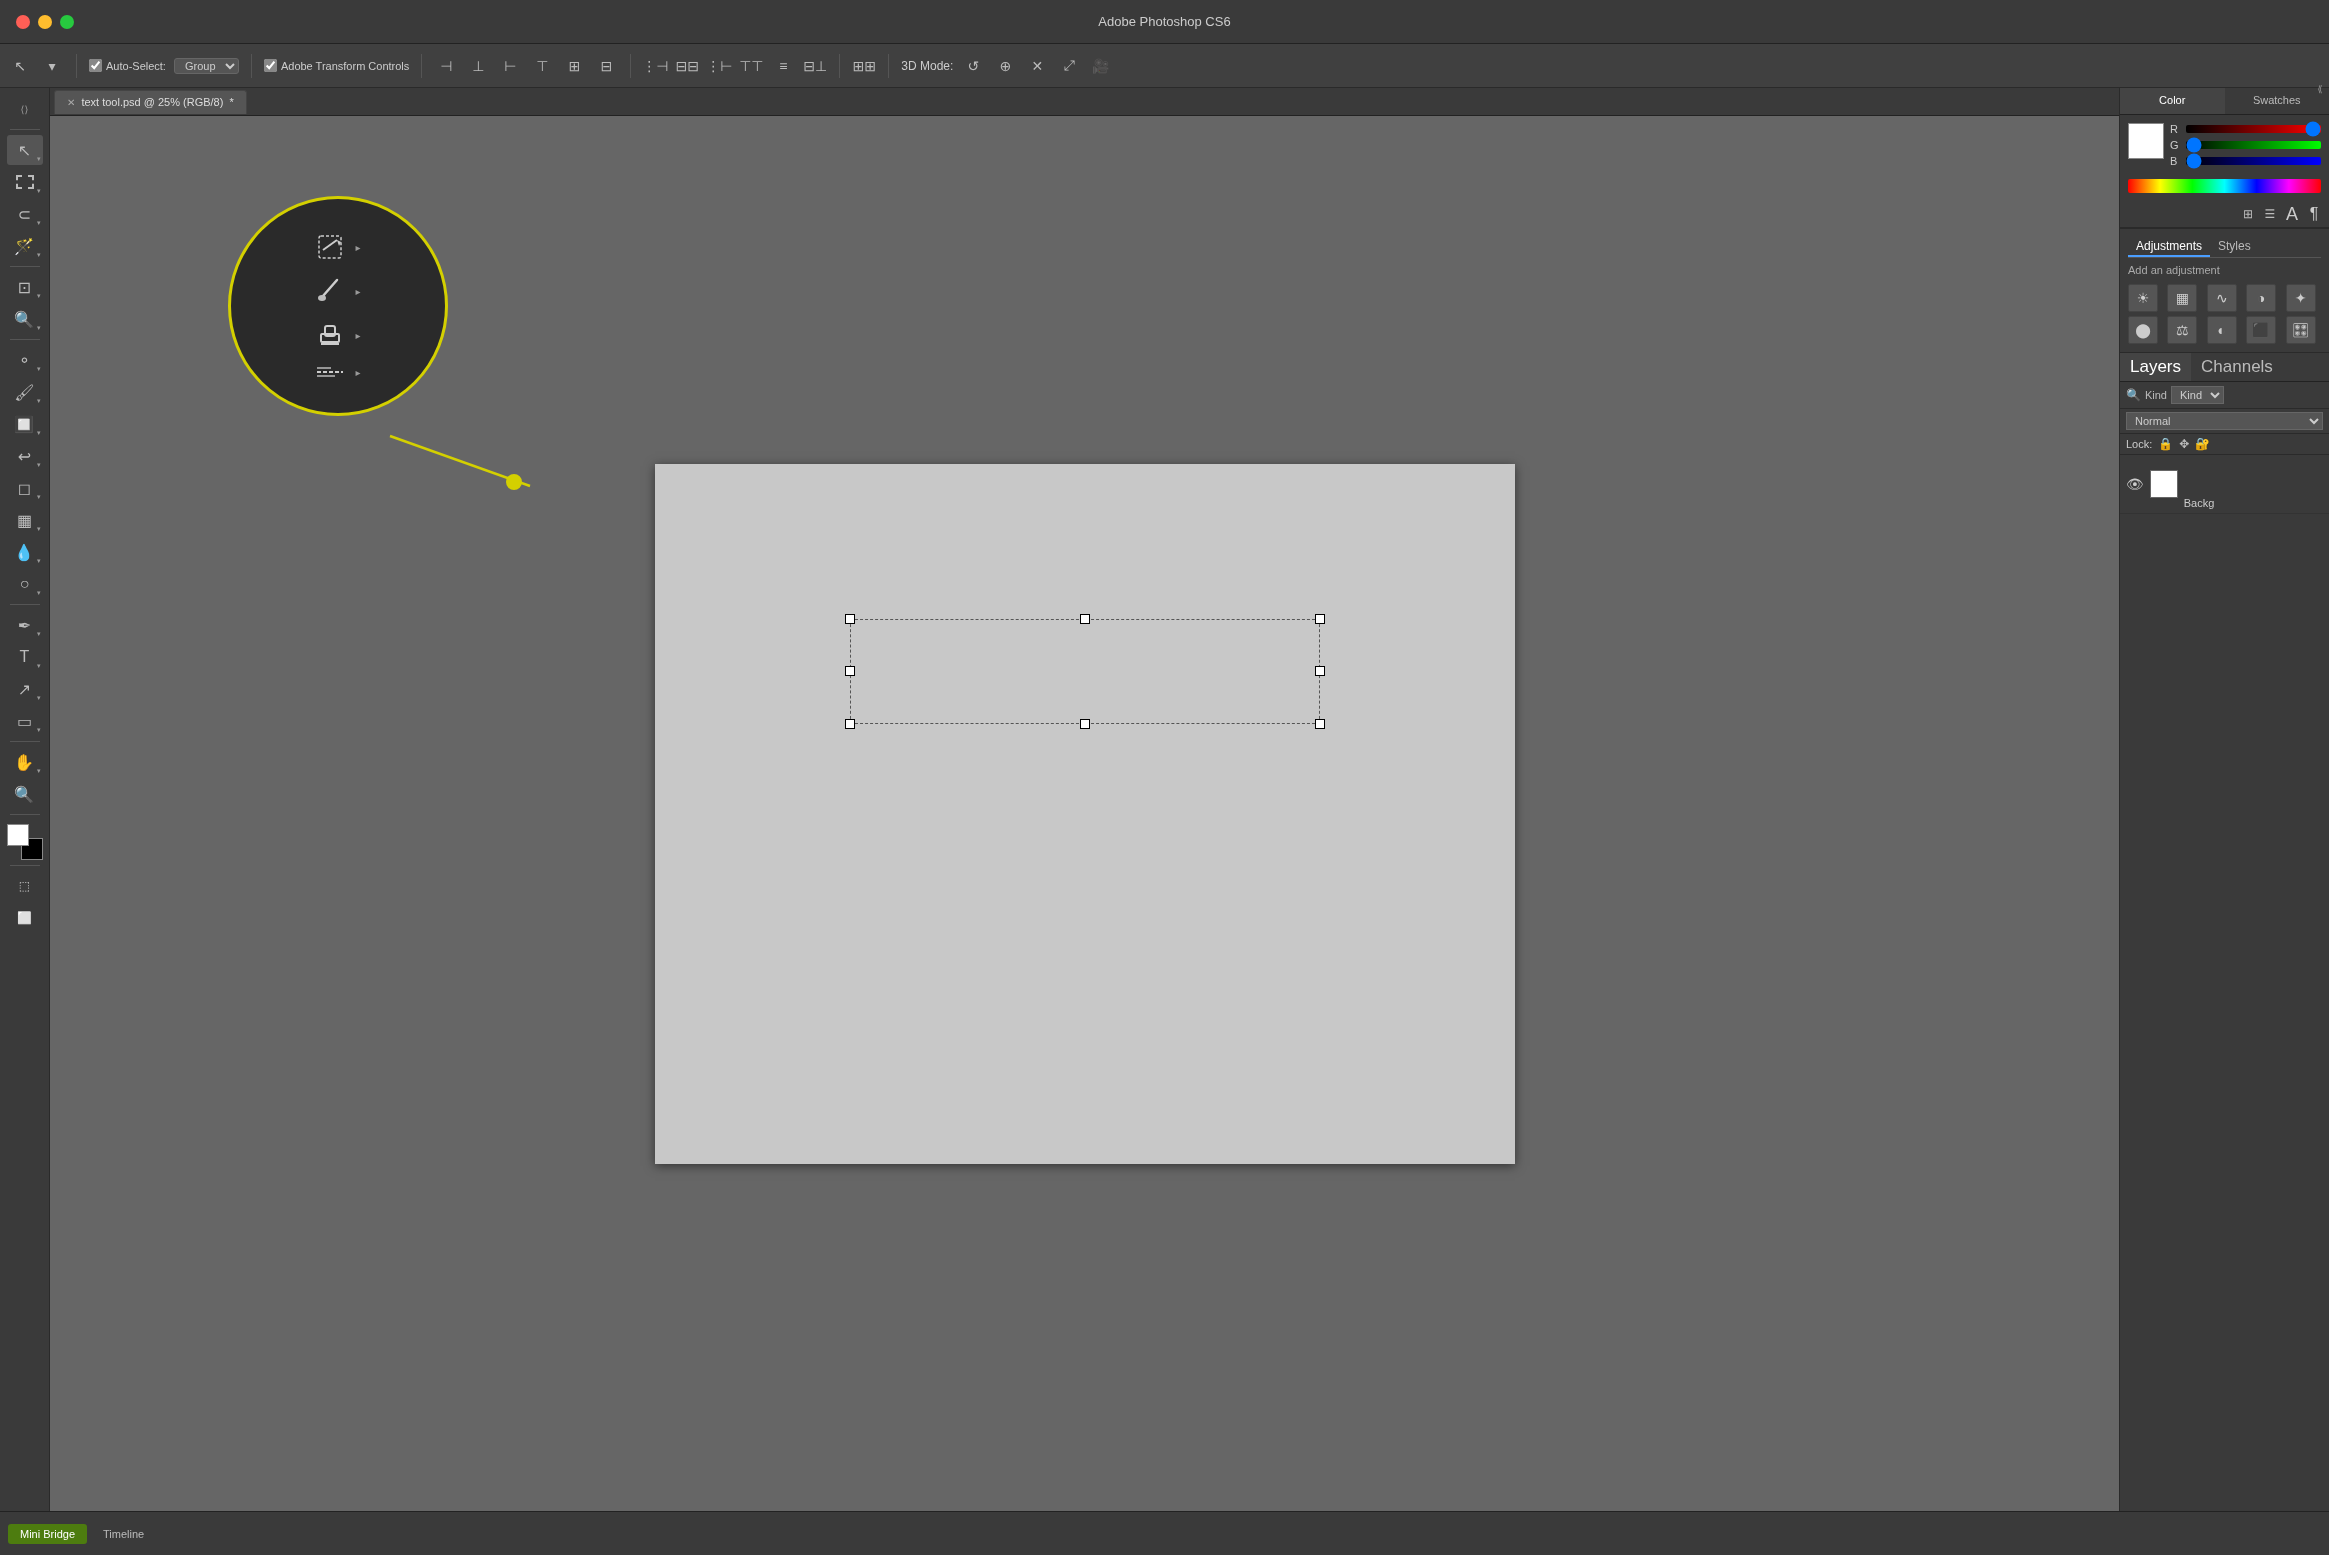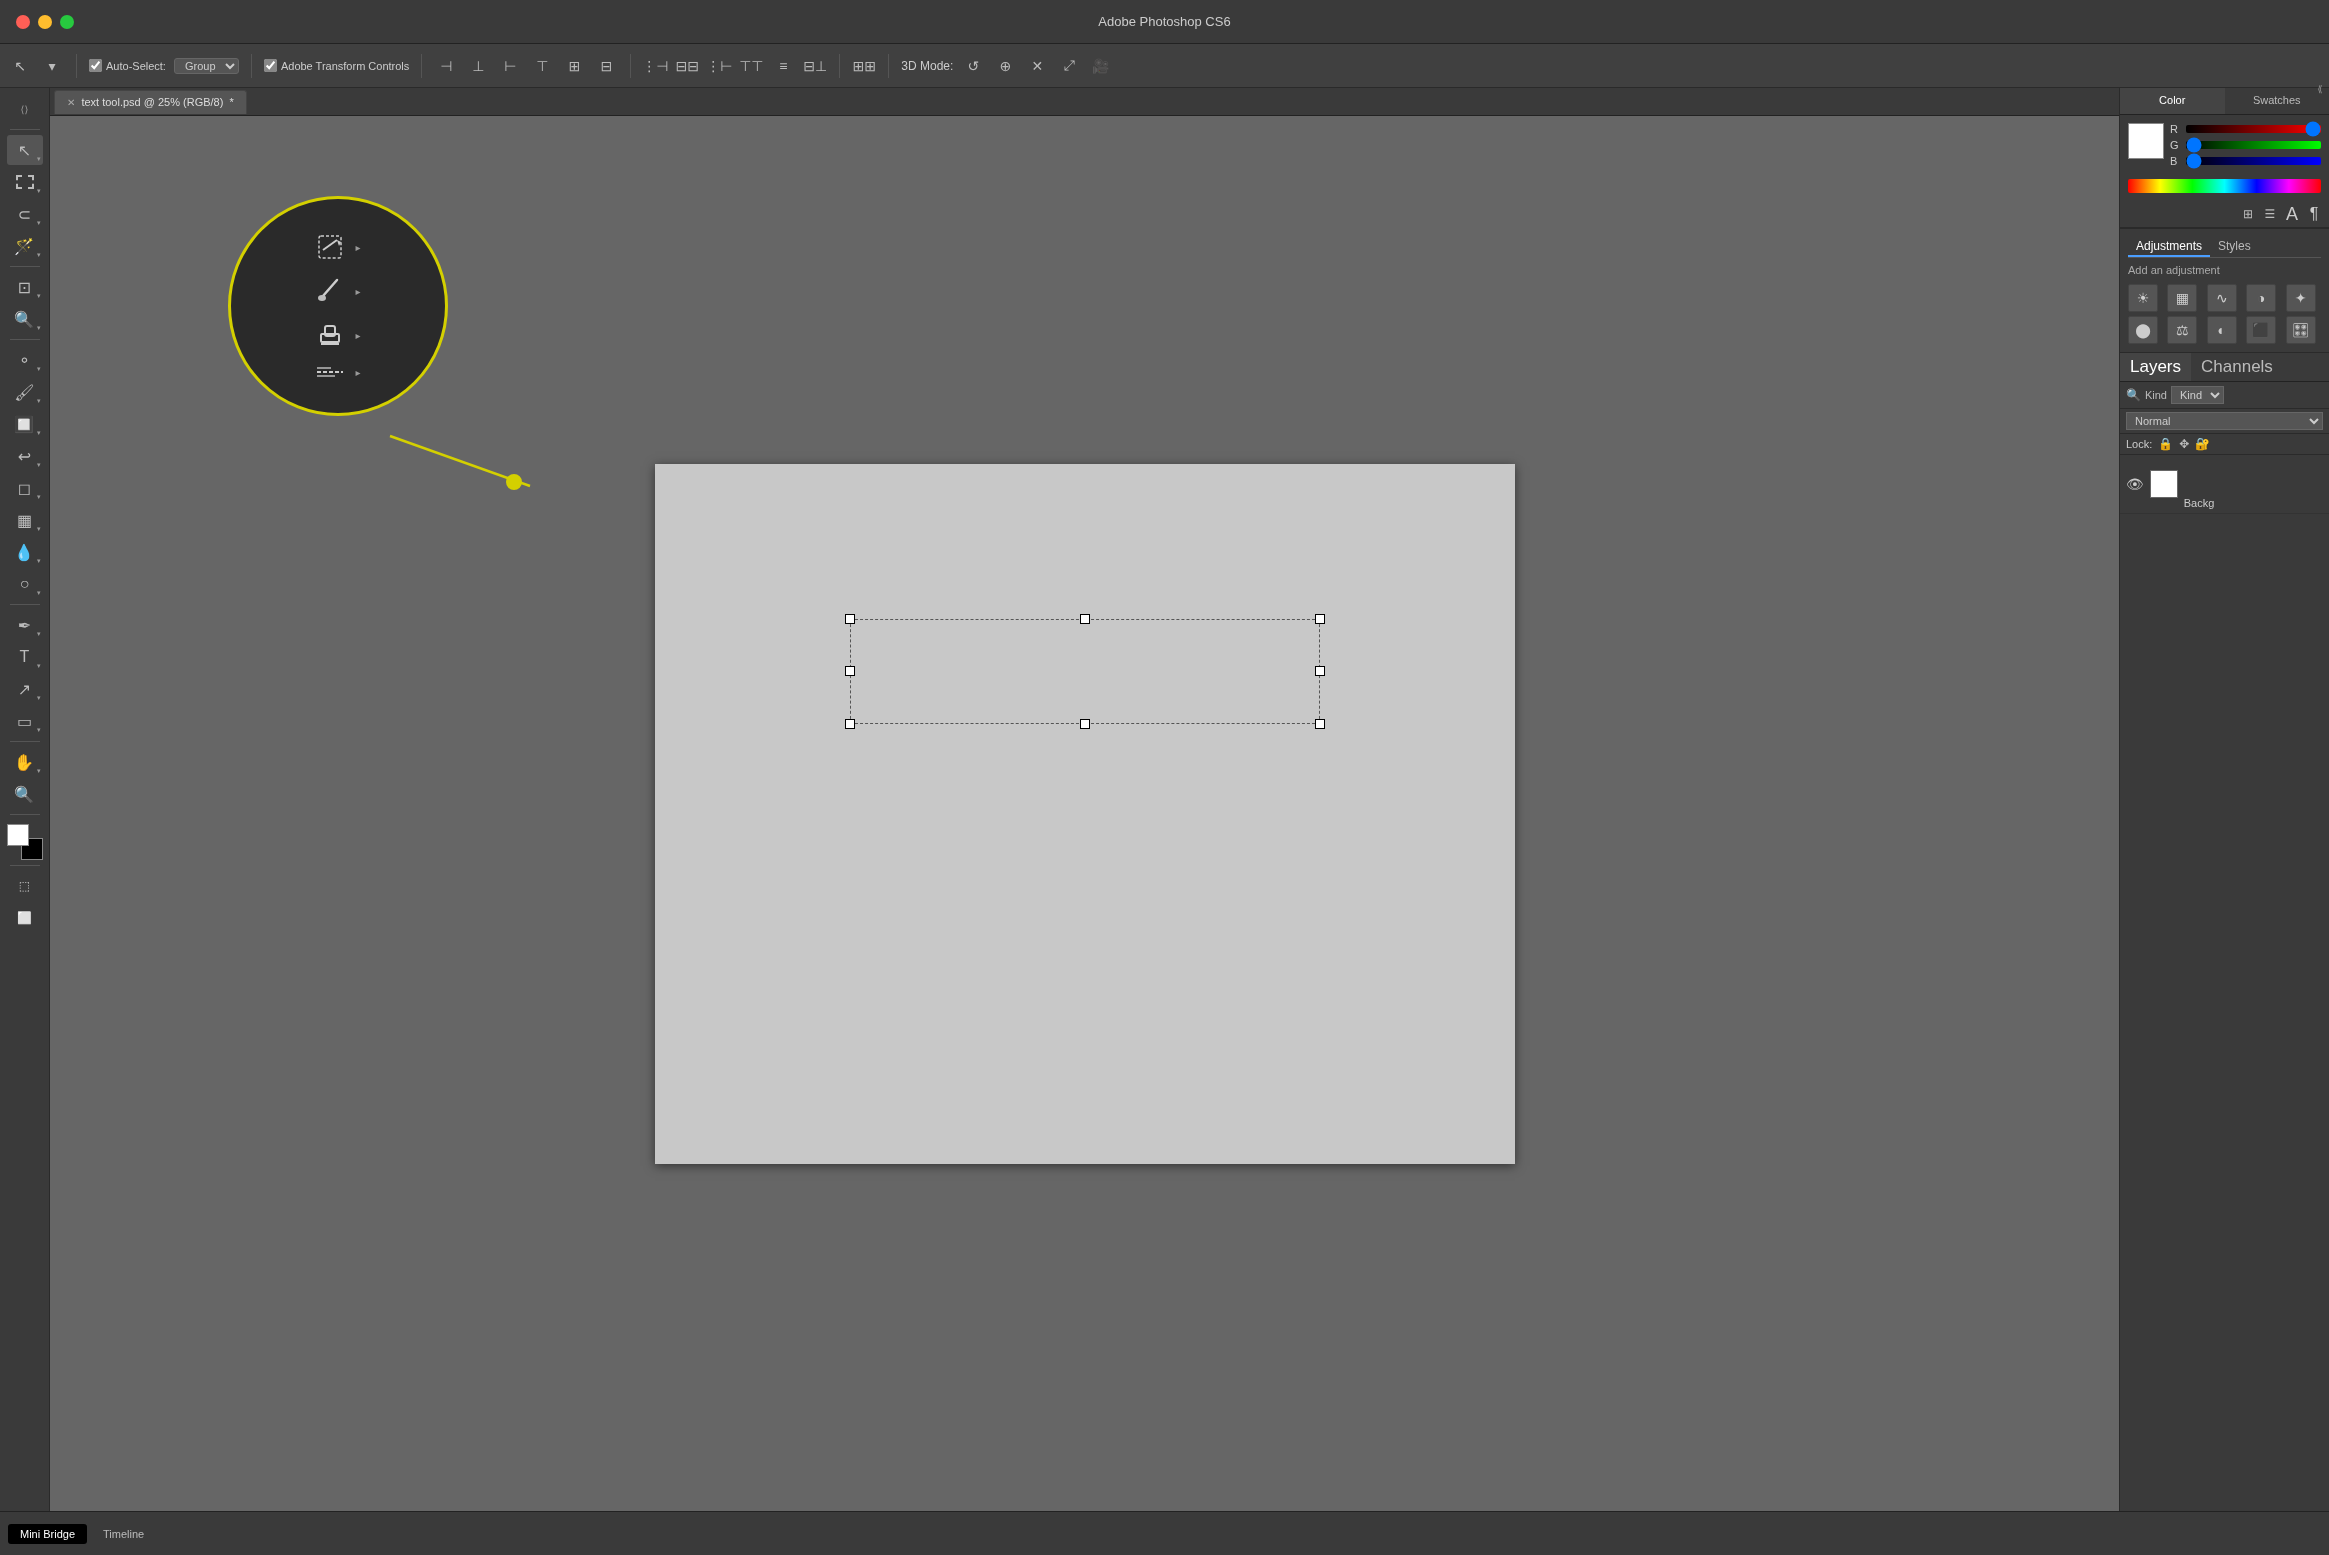--- a/index.html
+++ b/index.html
@@ -516,21 +516,21 @@
       gap: 4px;
     }
     .bottom-tab {
       padding: 4px 12px;
       font-size: 11px;
       color: #bbb;
       cursor: pointer;
       border-radius: 3px;
     }
     .bottom-tab.active {
-      background: #000000;
+      background: #4d7c0f;
       color: #fff;
     }
 
     
     .panel-ai-btn {
       font-size: 28px;
       color: #ccc;
       padding: 4px;
       line-height: 1;
     }

